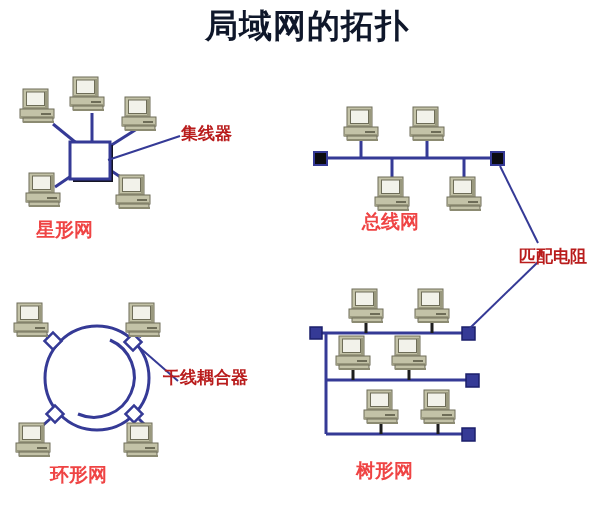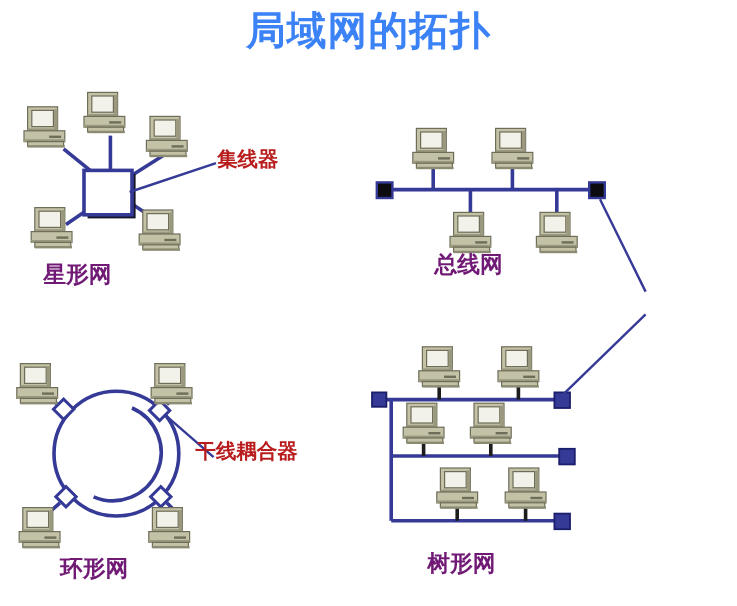--- a/index.html
+++ b/index.html
@@ -27,30 +27,30 @@
     height: 505px;
   }
   .page-title {
     position: absolute;
     left: 0;
     top: 6px;
     width: 614px;
     text-align: center;
     font-size: 33px;
     font-weight: bold;
-    color: #3b82f6;
+    color: #0f172a;
     letter-spacing: 1px;
     line-height: 40px;
     white-space: nowrap;
   }
   .net-label {
     position: absolute;
     font-size: 19px;
     font-weight: bold;
-    color: #701a75;
+    color: #ef4444;
     white-space: nowrap;
     line-height: 24px;
   }
   .callout-label {
     position: absolute;
     font-size: 17px;
     font-weight: bold;
     color: #b91c1c;
     white-space: nowrap;
     line-height: 22px;
@@ -255,15 +255,16 @@
       <line x1="470" y1="328" x2="538" y2="262" stroke="#353a96" stroke-width="2"></line>
     </g>
   </svg>
 
   <div class="net-label lbl-star">星形网</div>
   <div class="net-label lbl-bus">总线网</div>
   <div class="net-label lbl-ring">环形网</div>
   <div class="net-label lbl-tree">树形网</div>
 
   <div class="callout-label lbl-hub">集线器</div>
+  <div class="callout-label lbl-term">匹配电阻</div>
   <div class="callout-label lbl-coupler">干线耦合器</div>
 
 </div>
 
 </body></html>

